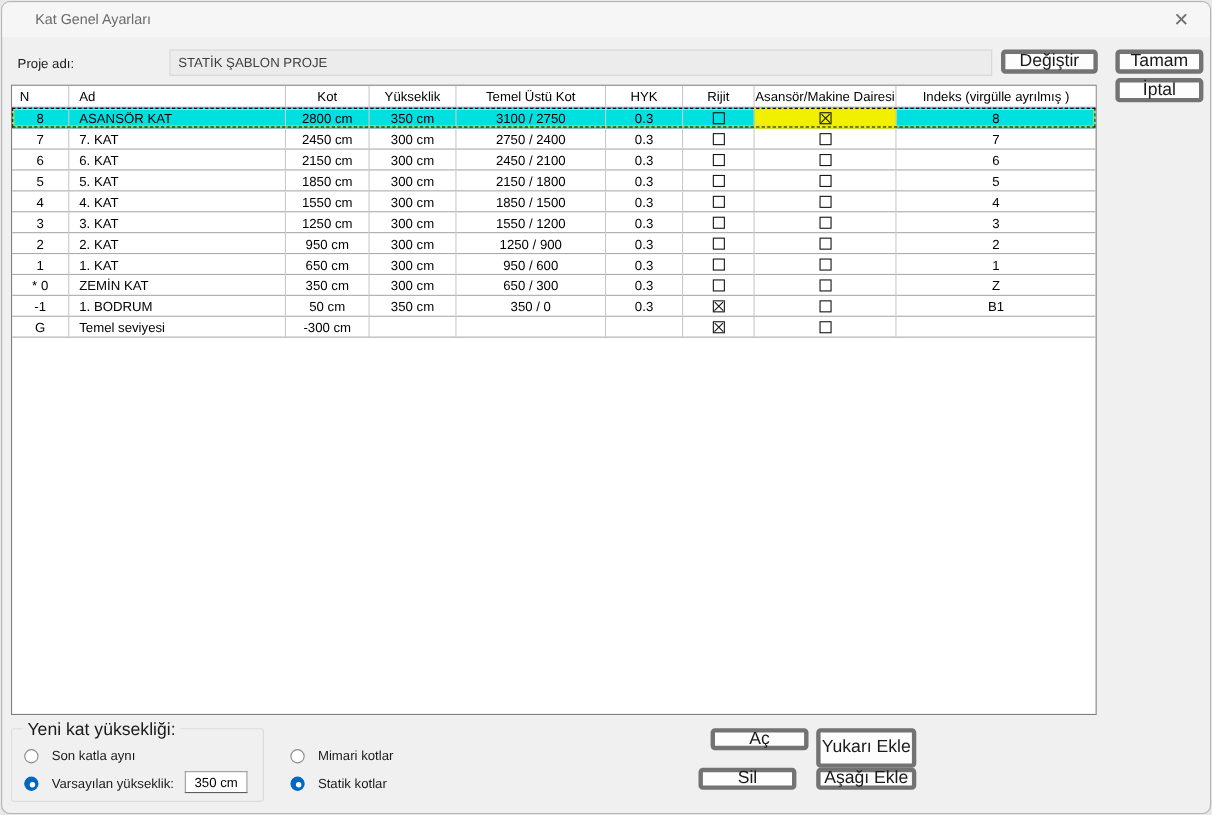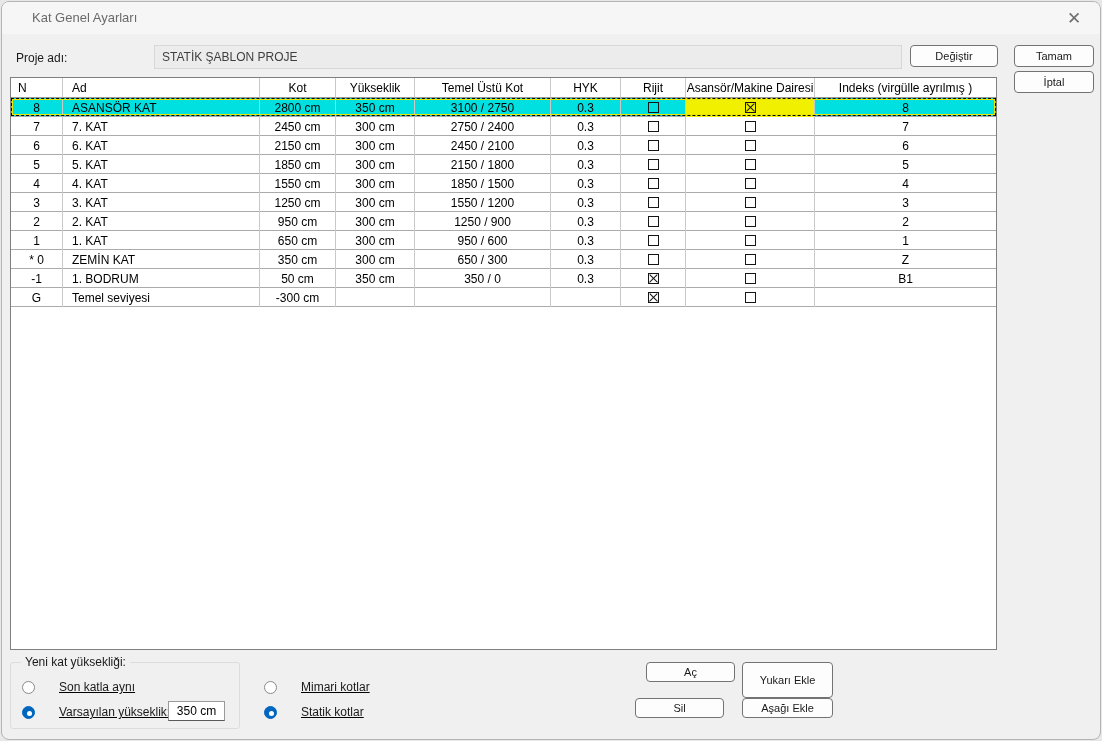--- a/index.html
+++ b/index.html
@@ -6,22 +6,22 @@
   *{box-sizing:border-box;font-family:"Liberation Sans",sans-serif;}
   .dialog{position:relative;width:1100px;height:739px;margin:1px;background:#f0f0f0;
           border:1px solid #b4b4b4;border-radius:8px;overflow:hidden;}
   .titlebar{position:absolute;top:0;left:0;right:0;height:32px;background:#f6f6f6;}
   .title{position:absolute;left:30px;top:8px;font-size:13px;color:#6a6a6a;}
   .close{position:absolute;right:14px;top:4px;width:24px;height:24px;font-size:17px;color:#707070;
          display:flex;align-items:center;justify-content:center;cursor:default;}
   .label{position:absolute;font-size:12px;color:#1a1a1a;}
   .textfield{position:absolute;background:#ececec;border:1px solid #d7d7d7;font-size:12px;
              color:#3f3f3f;display:flex;align-items:center;padding-left:7px;}
-  .btn{position:absolute;background:#fdfdfd;border:1px solid #737373;border-radius:4px;
-       font-size:11px;color:#1a1a1a;display:flex;align-items:center;justify-content:center;cursor:default;}
+  .btn{position:absolute;background:#fdfdfd;border:4px solid #737373;border-radius:4px;
+       font-size:16px;color:#1a1a1a;display:flex;align-items:center;justify-content:center;cursor:default;}
   
   .table{position:absolute;left:8px;top:75px;width:987px;height:573px;background:#fff;
          border:1px solid #7f7f7f;overflow:hidden;}
   .hrow,.trow{display:flex;width:100%;}
   .hrow{height:20px;background:#fff;}
   .trow{height:19px;border-bottom:1px solid #ababab;position:relative;}
   .hrow .cell{border-bottom:1px solid #9a9a9a;height:20px;}
   .cell{height:19px;display:flex;align-items:center;justify-content:center;
         font-size:12px;color:#000;border-right:1px solid #c9c9c9;overflow:hidden;white-space:nowrap;}
   .col-n{width:52px;}
@@ -38,22 +38,22 @@
   .trow.selected::after{content:'';position:absolute;inset:0;border:1px dashed #000;
         box-shadow:inset 0 0 0 1px #e8e800;pointer-events:none;}
   .cell.hl{background:#f0f000;}
   
   .cb{width:11px;height:11px;border:1px solid #151515;position:relative;background:transparent;flex:none;}
   .cb.checked::before,.cb.checked::after{content:'';position:absolute;left:-1px;top:4px;width:11px;height:1.4px;background:#151515;}
   .cb.checked::before{transform:rotate(45deg);}
   .cb.checked::after{transform:rotate(-45deg);}
   
   .group{position:absolute;border:1px solid #dcdcdc;border-radius:3px;}
-  .group-label{position:absolute;top:-8px;left:10px;background:#f0f0f0;padding:0 4px;font-size:12px;color:#1a1a1a;}
-  .radio-row{position:absolute;display:flex;align-items:center;gap:24px;text-decoration:underline;}
+  .group-label{position:absolute;top:-8px;left:10px;background:#f0f0f0;padding:0 4px;font-size:16px;color:#1a1a1a;}
+  .radio-row{position:absolute;display:flex;align-items:center;gap:12px;}
   .radio{width:13px;height:13px;border-radius:50%;border:1px solid #8a8a8a;background:#fff;position:relative;flex:none;}
   .radio.on{background:#0067c0;border-color:#0067c0;}
   .radio.on::after{content:'';position:absolute;left:4px;top:4px;width:5px;height:5px;border-radius:50%;background:#fff;}
   .radio-label{font-size:12px;color:#1a1a1a;}
   .input{position:absolute;background:#fff;border:1px solid #9a9a9a;border-bottom:1px solid #5a5a5a;
          font-size:12px;color:#000;display:flex;align-items:center;justify-content:center;}
 </style>
 </head>
 <body>
 

